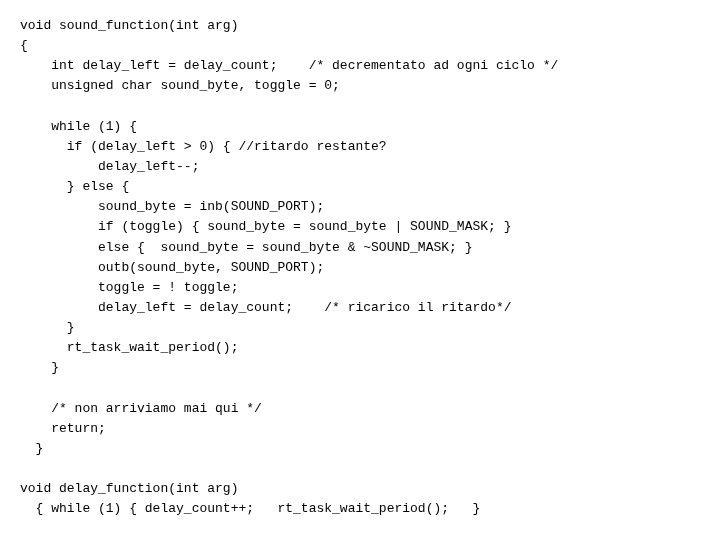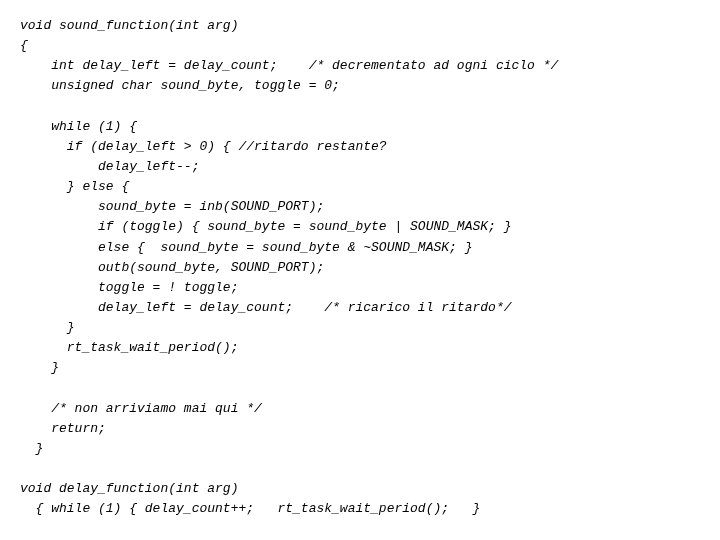--- a/index.html
+++ b/index.html
@@ -21,19 +21,18 @@
     .code-container {
       padding: 16px 20px;
       line-height: 1.55;
       white-space: pre;
       background: #ffffff;
     }
 
     .code-line {
       display: block;
       min-height: 1.55em;
-      font-style: italic;
     }
   </style>
 </head>
 <body>
 
 <div class="code-container" id="code-block"><span class="code-line">void sound_function(int arg)</span><span class="code-line">{</span><span class="code-line">    int delay_left = delay_count;    /* decrementato ad ogni ciclo */</span><span class="code-line">    unsigned char sound_byte, toggle = 0;</span><span class="code-line">&nbsp;</span><span class="code-line">    while (1) {</span><span class="code-line">      if (delay_left &gt; 0) { //ritardo restante?</span><span class="code-line">          delay_left--;</span><span class="code-line">      } else {</span><span class="code-line">          sound_byte = inb(SOUND_PORT);</span><span class="code-line">          if (toggle) { sound_byte = sound_byte | SOUND_MASK; }</span><span class="code-line">          else {  sound_byte = sound_byte &amp; ~SOUND_MASK; }</span><span class="code-line">          outb(sound_byte, SOUND_PORT);</span><span class="code-line">          toggle = ! toggle;</span><span class="code-line">          delay_left = delay_count;    /* ricarico il ritardo*/</span><span class="code-line">      }</span><span class="code-line">      rt_task_wait_period();</span><span class="code-line">    }</span><span class="code-line">&nbsp;</span><span class="code-line">    /* non arriviamo mai qui */</span><span class="code-line">    return;</span><span class="code-line">  }</span><span class="code-line">&nbsp;</span><span class="code-line">void delay_function(int arg)</span><span class="code-line">  { while (1) { delay_count++;   rt_task_wait_period();   }</span><span class="code-line">&nbsp;</span><span class="code-line">    /* non arriviamo mai qui */</span></div>
 
 </body></html>

